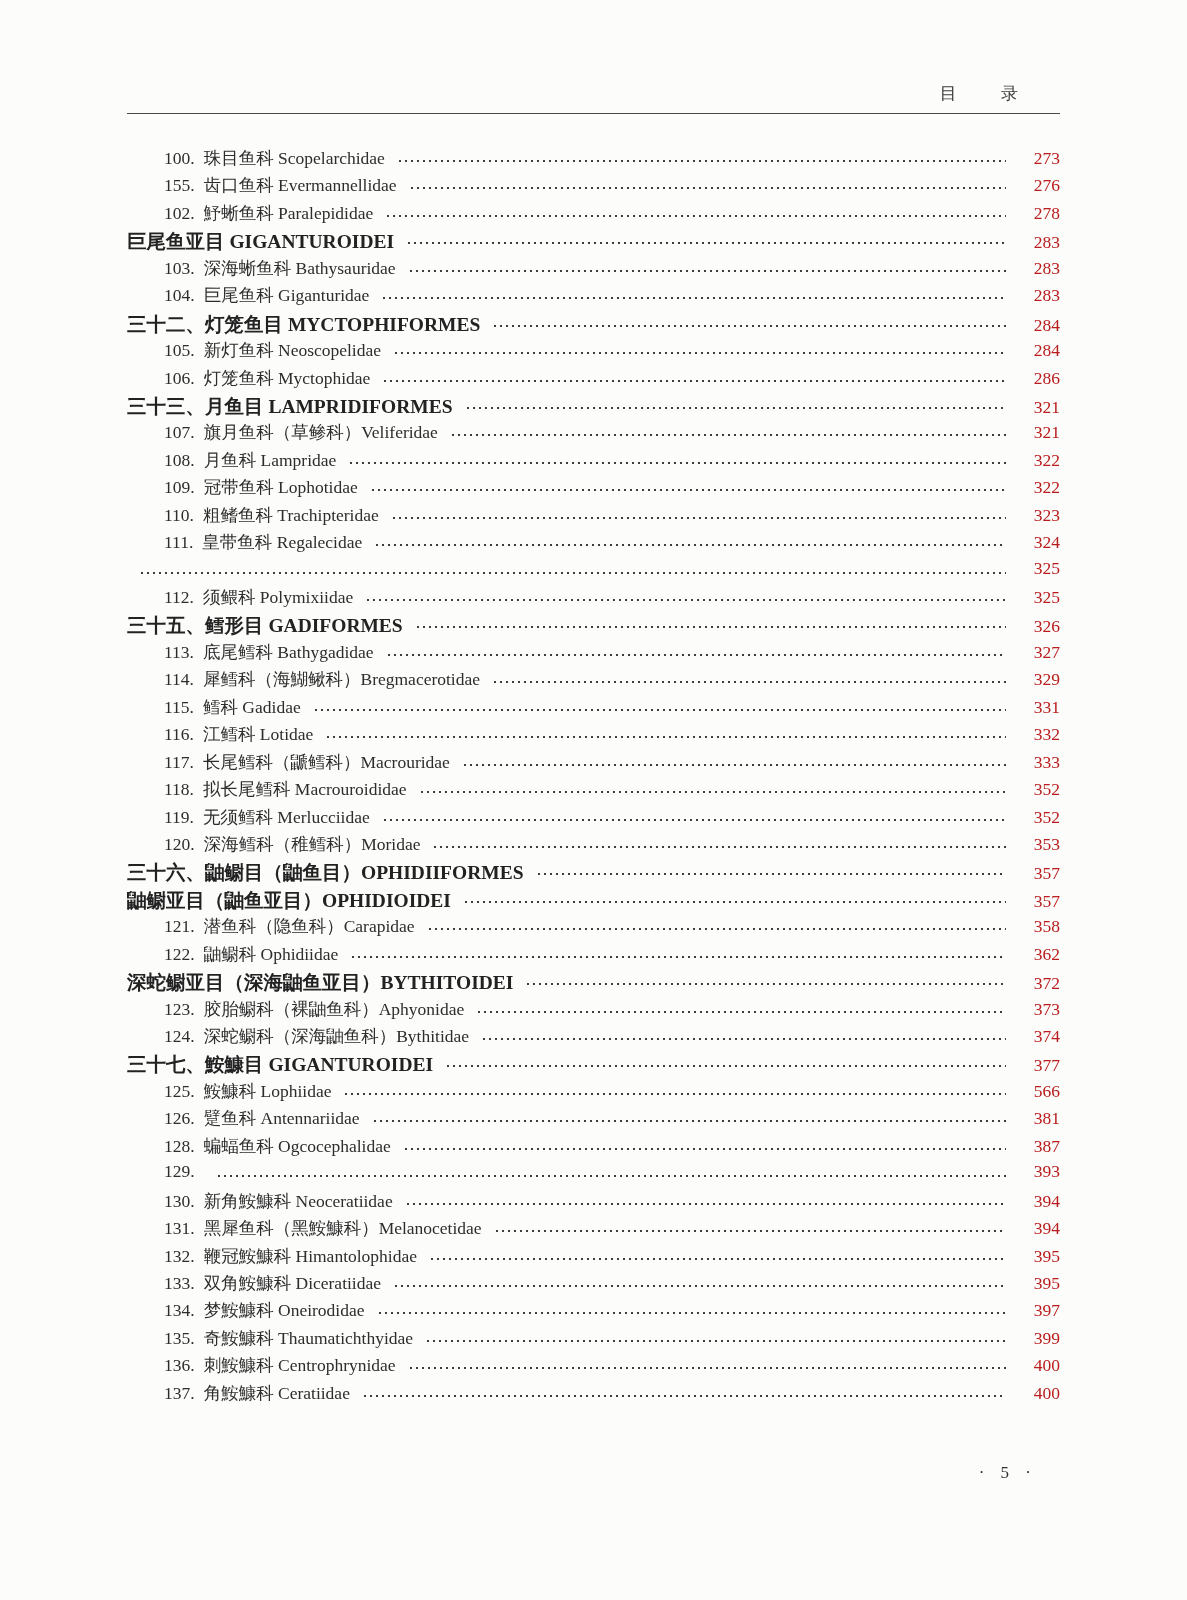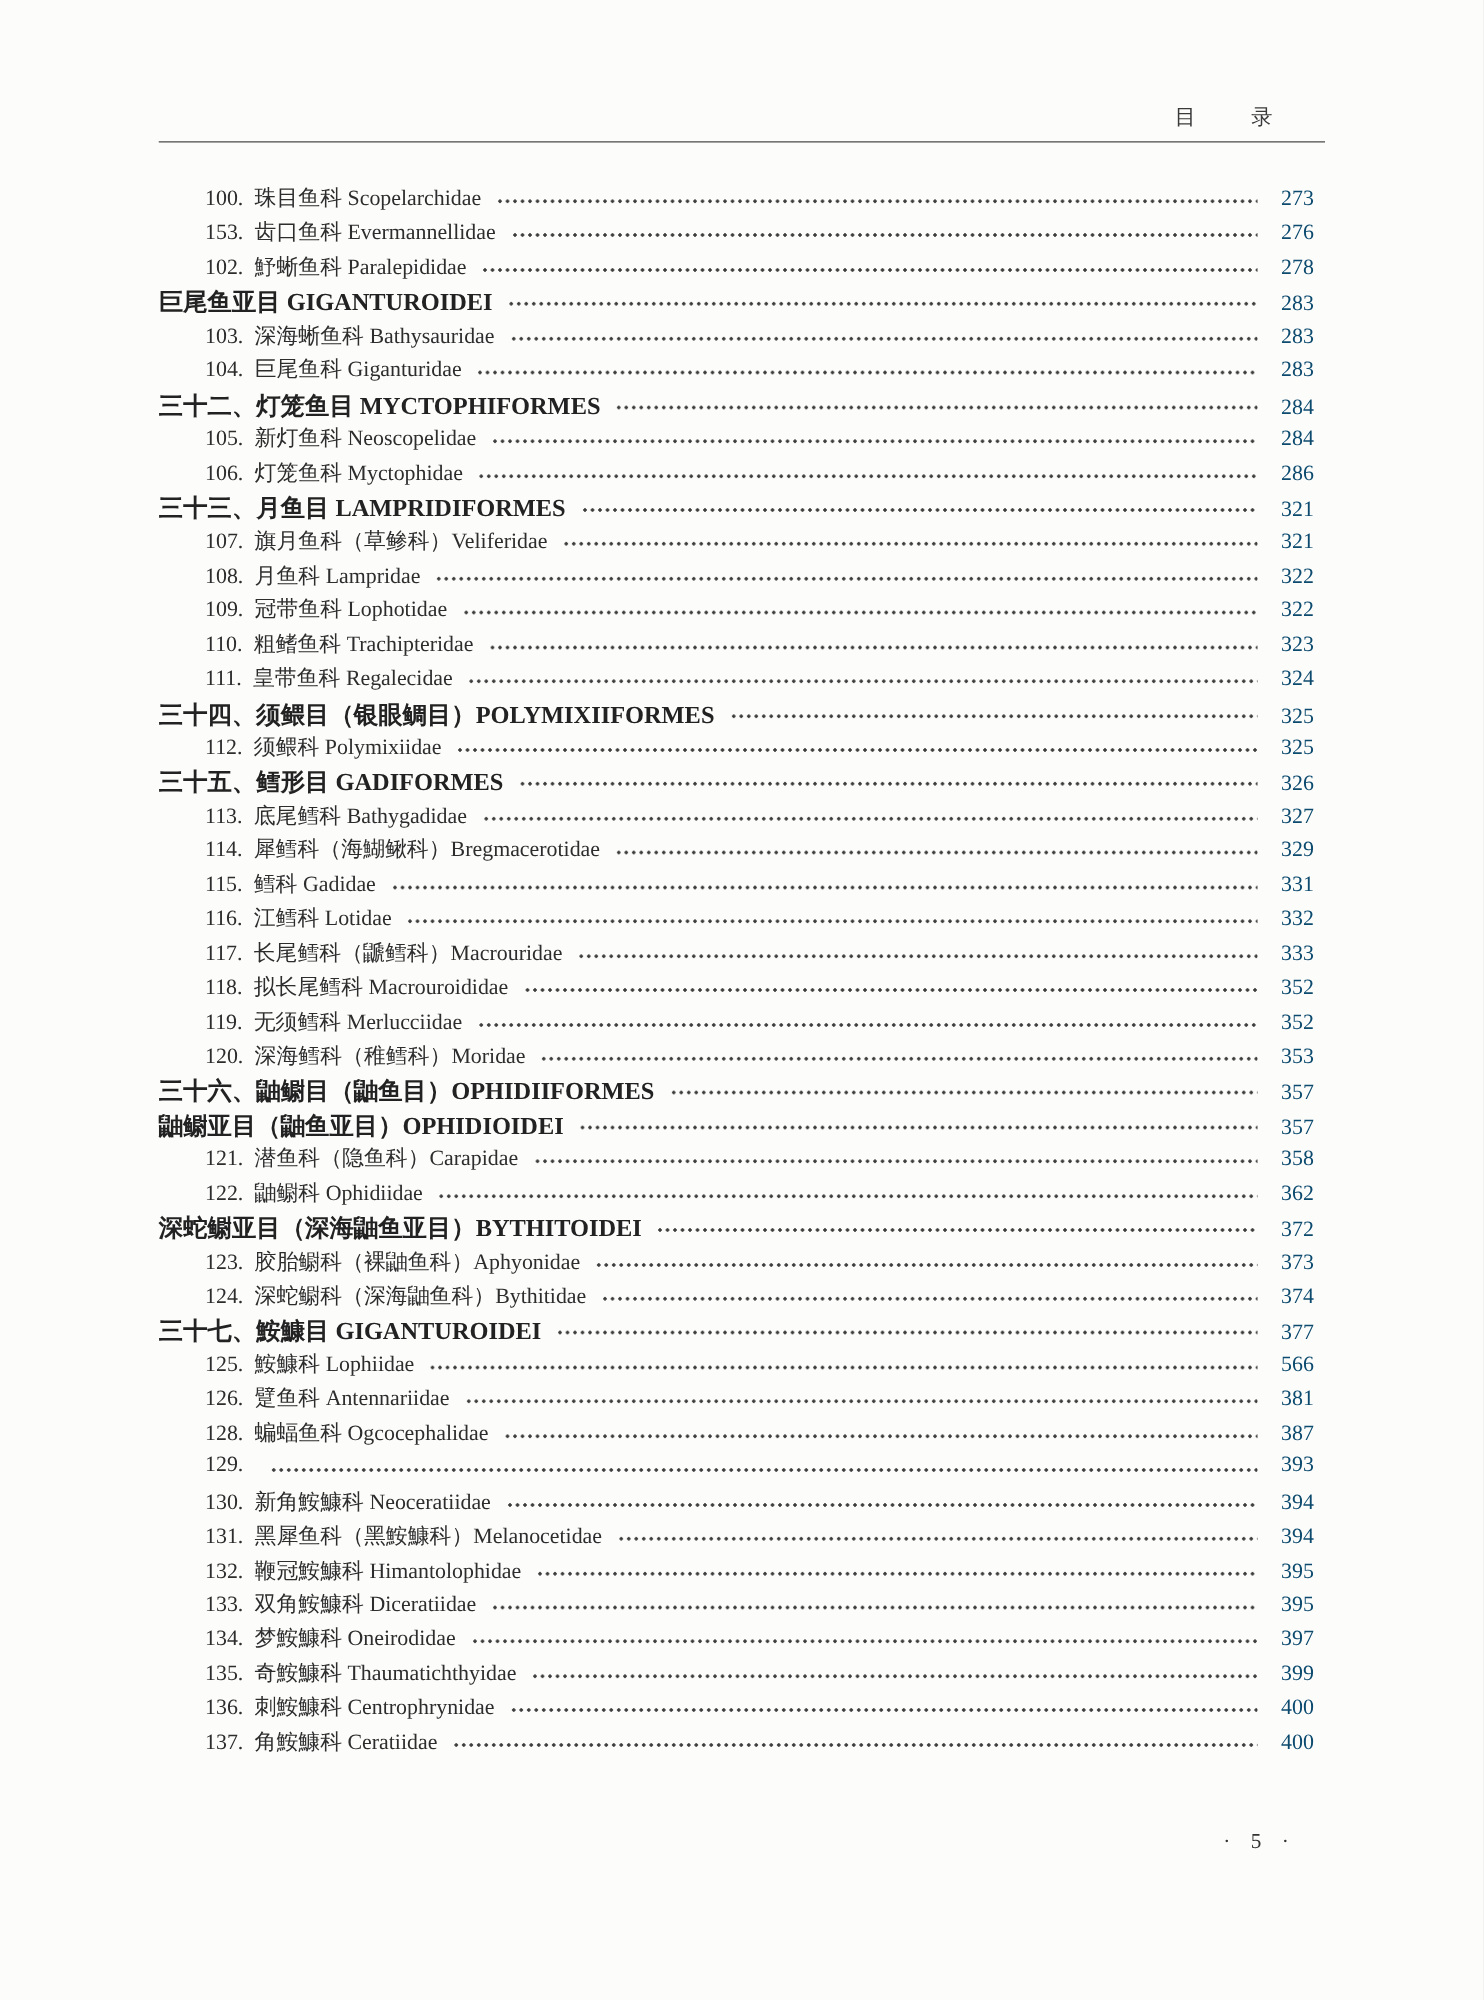--- a/index.html
+++ b/index.html
@@ -67,24 +67,24 @@
     align-self: stretch;
     margin: 0 10px 0 12px;
     background-image: radial-gradient(circle, #3c3c3c 1.15px, rgba(0,0,0,0) 1.45px);
     background-size: 6px 6px;
     background-repeat: repeat-x;
     background-position: 0 56%;
     min-width: 20px;
   }
   .page-num {
     flex: 0 0 44px;
-    text-align: center;
+    text-align: right;
     font-size: 17.5px;
     font-weight: 400;
-    color: #0c4a6e;
+    color: #b91c1c;
     font-family: "Liberation Serif", "DejaVu Serif", serif;
   }
   .folio {
     position: absolute;
     top: 1463px;
     right: 150px;
     font-size: 17px;
     color: #333;
     letter-spacing: 6px;
   }
@@ -97,21 +97,21 @@
     <div class="running-head">目 录</div>
     <hr class="head-rule">
     <div class="toc-list">
         <div class="row level-family">
     <span class="num">100.</span>
     <span class="title">珠目鱼科 Scopelarchidae</span>
     <span class="leader"></span>
     <span class="page-num">273</span>
   </div>
         <div class="row level-family">
-    <span class="num">153.</span>
+    <span class="num">155.</span>
     <span class="title">齿口鱼科 Evermannellidae</span>
     <span class="leader"></span>
     <span class="page-num">276</span>
   </div>
         <div class="row level-family">
     <span class="num">102.</span>
     <span class="title">魣蜥鱼科 Paralepididae</span>
     <span class="leader"></span>
     <span class="page-num">278</span>
   </div>
@@ -182,21 +182,20 @@
     <span class="page-num">323</span>
   </div>
         <div class="row level-family">
     <span class="num">111.</span>
     <span class="title">皇带鱼科 Regalecidae</span>
     <span class="leader"></span>
     <span class="page-num">324</span>
   </div>
         <div class="row level-order">
 
-    <span class="title">三十四、须鳂目（银眼鲷目）POLYMIXIIFORMES</span>
     <span class="leader"></span>
     <span class="page-num">325</span>
   </div>
         <div class="row level-family">
     <span class="num">112.</span>
     <span class="title">须鳂科 Polymixiidae</span>
     <span class="leader"></span>
     <span class="page-num">325</span>
   </div>
         <div class="row level-order">

